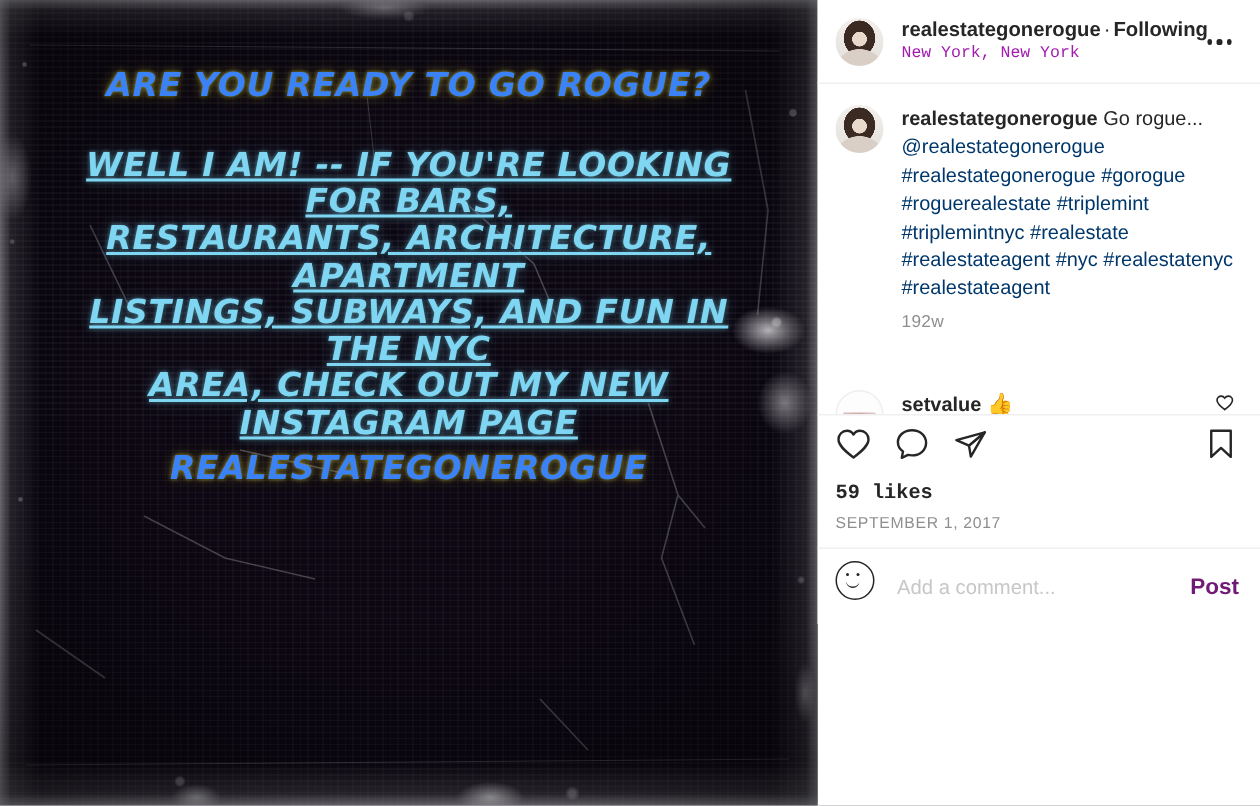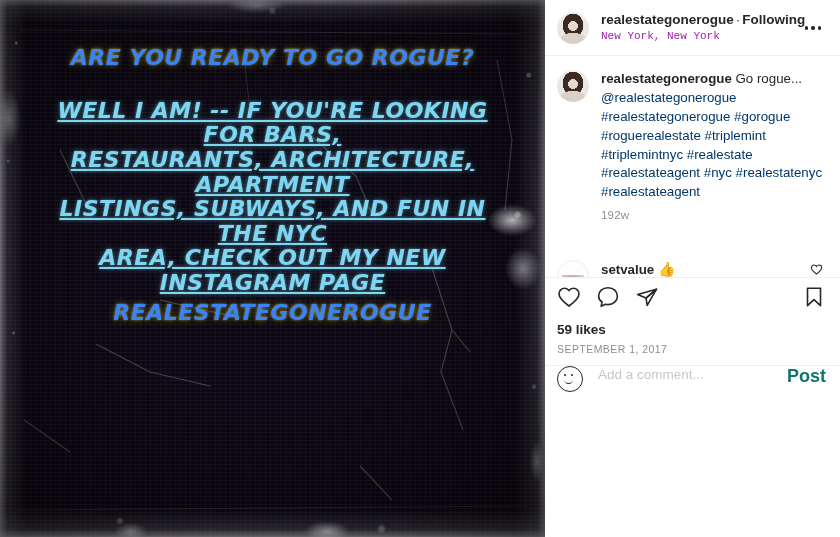--- a/index.html
+++ b/index.html
@@ -221,33 +221,34 @@
   .acts { padding: 7px 14px 0 12px; box-sizing: border-box; flex: 0 0 auto; }
   .acts-row { display: flex; align-items: center; }
   .acts-left { display: flex; gap: 15px; align-items: center; }
   .acts-spacer { flex: 1 1 auto; }
   .ic { cursor: pointer; display: block; color: #262626; }
   .likes {
     margin-top: 9px;
     font-size: 13.5px;
     font-weight: 700;
     color: #262626;
+    font-family: Liberation Mono, monospace;
   }
   .date {
     margin-top: 6px;
     margin-bottom: 10px;
     font-size: 10.5px;
     color: #8e8e8e;
     letter-spacing: .45px;
   }
 
   
   .addc {
     display: flex;
-    align-items: flex-start;
+    align-items: flex-end;
     padding: 0 14px 16px 12px;
     height: 50px;
     box-sizing: border-box;
     flex: 0 0 50px;
   }
   .emoji-btn {
     width: 24px; height: 24px;
     flex: 0 0 24px;
     border: 1.6px solid #262626;
     border-radius: 50%;
@@ -277,23 +278,23 @@
     outline: 0;
     margin-left: 13px;
     font-family: "Liberation Sans", sans-serif;
     font-size: 13.5px;
     color: #262626;
     background: transparent;
   }
   .addc-input::placeholder { color: #c7c7c7; }
   .post-btn {
     flex: 0 0 auto;
-    font-size: 18px;
+    font-size: 15px;
     font-weight: 600;
-    color: #0f766e;
+    color: #701a75;
     cursor: pointer;
     background: none;
     border: 0;
     font-family: "Liberation Sans", sans-serif;
     padding: 0;
   }
 </style>
 </head>
 <body>
 

